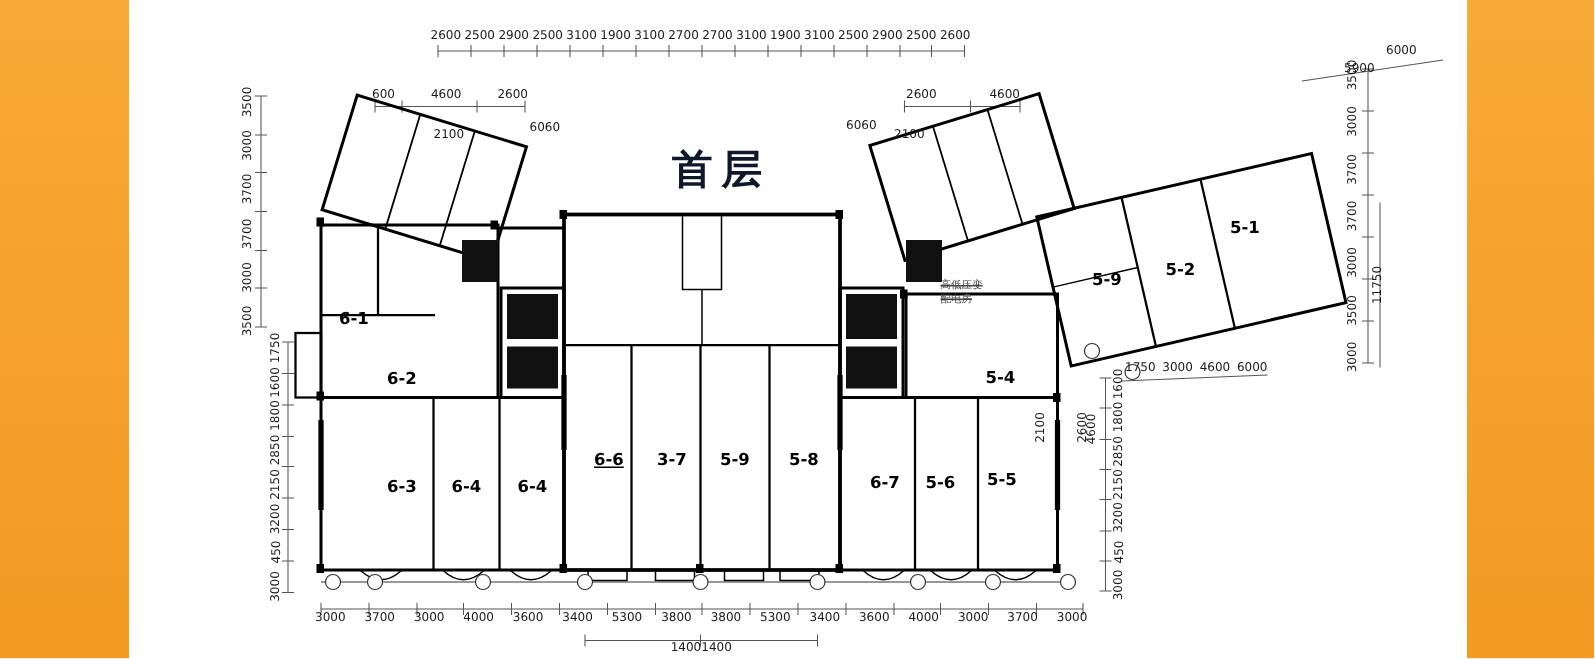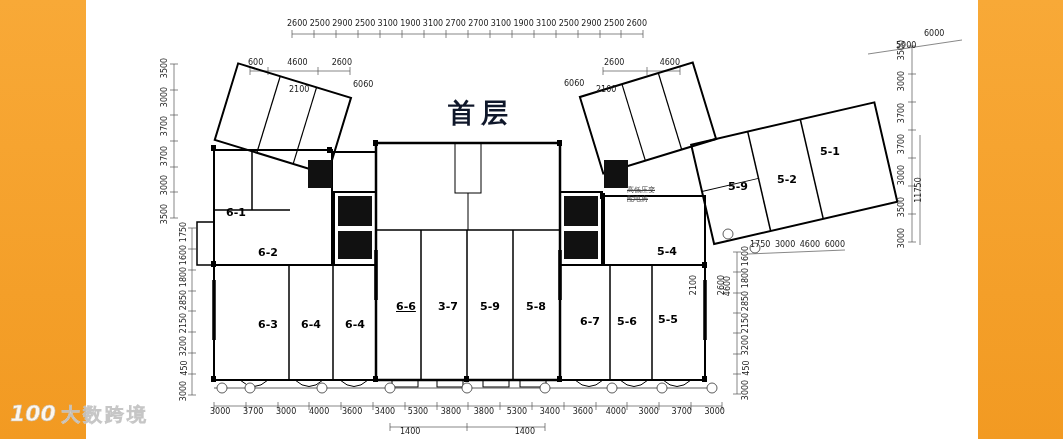--- a/index.html
+++ b/index.html
@@ -4,21 +4,21 @@
 <style>
   html,body{margin:0;padding:0;background:#fff;}
   #stage{position:relative;width:1063px;height:439px;overflow:hidden;background:#fff;
          font-family:"DejaVu Sans","Liberation Sans",sans-serif;}
   .orange{position:absolute;top:0;height:439px;background:linear-gradient(180deg,#f8a937,#f29a22);}
   #orange-left{left:0;width:86px;}
   #orange-right{left:978px;width:85px;}
   svg{position:absolute;left:0;top:0;}
   .dim{font-size:8px;color:#1a1a1a;white-space:nowrap;line-height:1;}
   .dim-row{position:absolute;display:flex;justify-content:space-between;}
-  .dim-row.around{justify-content:space-between;}
+  .dim-row.around{justify-content:center;}
   .dim-col{position:absolute;display:flex;flex-direction:column;justify-content:space-between;align-items:center;}
   .dim-col span{display:inline-block;transform:rotate(-90deg);white-space:nowrap;}
   .rot-row{position:absolute;display:flex;gap:8px;}
   .rot-row span{display:inline-block;transform:rotate(-90deg);white-space:nowrap;}
   .dim-abs{position:absolute;}
   .vtext{position:absolute;display:inline-block;transform:rotate(-90deg);}
   .room{position:absolute;font-size:11px;font-weight:bold;color:#000;white-space:nowrap;}
   #floor-title{position:absolute;left:448px;top:95px;font-size:27px;font-weight:bold;
                color:#0f172a;letter-spacing:6px;white-space:nowrap;}
   #equip-note{position:absolute;left:627px;top:186px;font-size:7px;line-height:9px;color:#444;
@@ -281,18 +281,14 @@
   <span class="room" style="left:657px;top:245px;">5-4</span>
   <span class="room" style="left:728px;top:180px;">5-9</span>
   <span class="room" style="left:777px;top:173px;">5-2</span>
   <span class="room" style="left:820px;top:145px;">5-1</span>
 
   <div id="equip-note">
     <div>高低压变</div>
     <div>配电房</div>
   </div>
 
-  <div id="watermark">
-    <span class="wm-logo">100</span>
-    <span class="wm-text">大数跨境</span>
-  </div>
 
 </div>
 
 </body></html>

